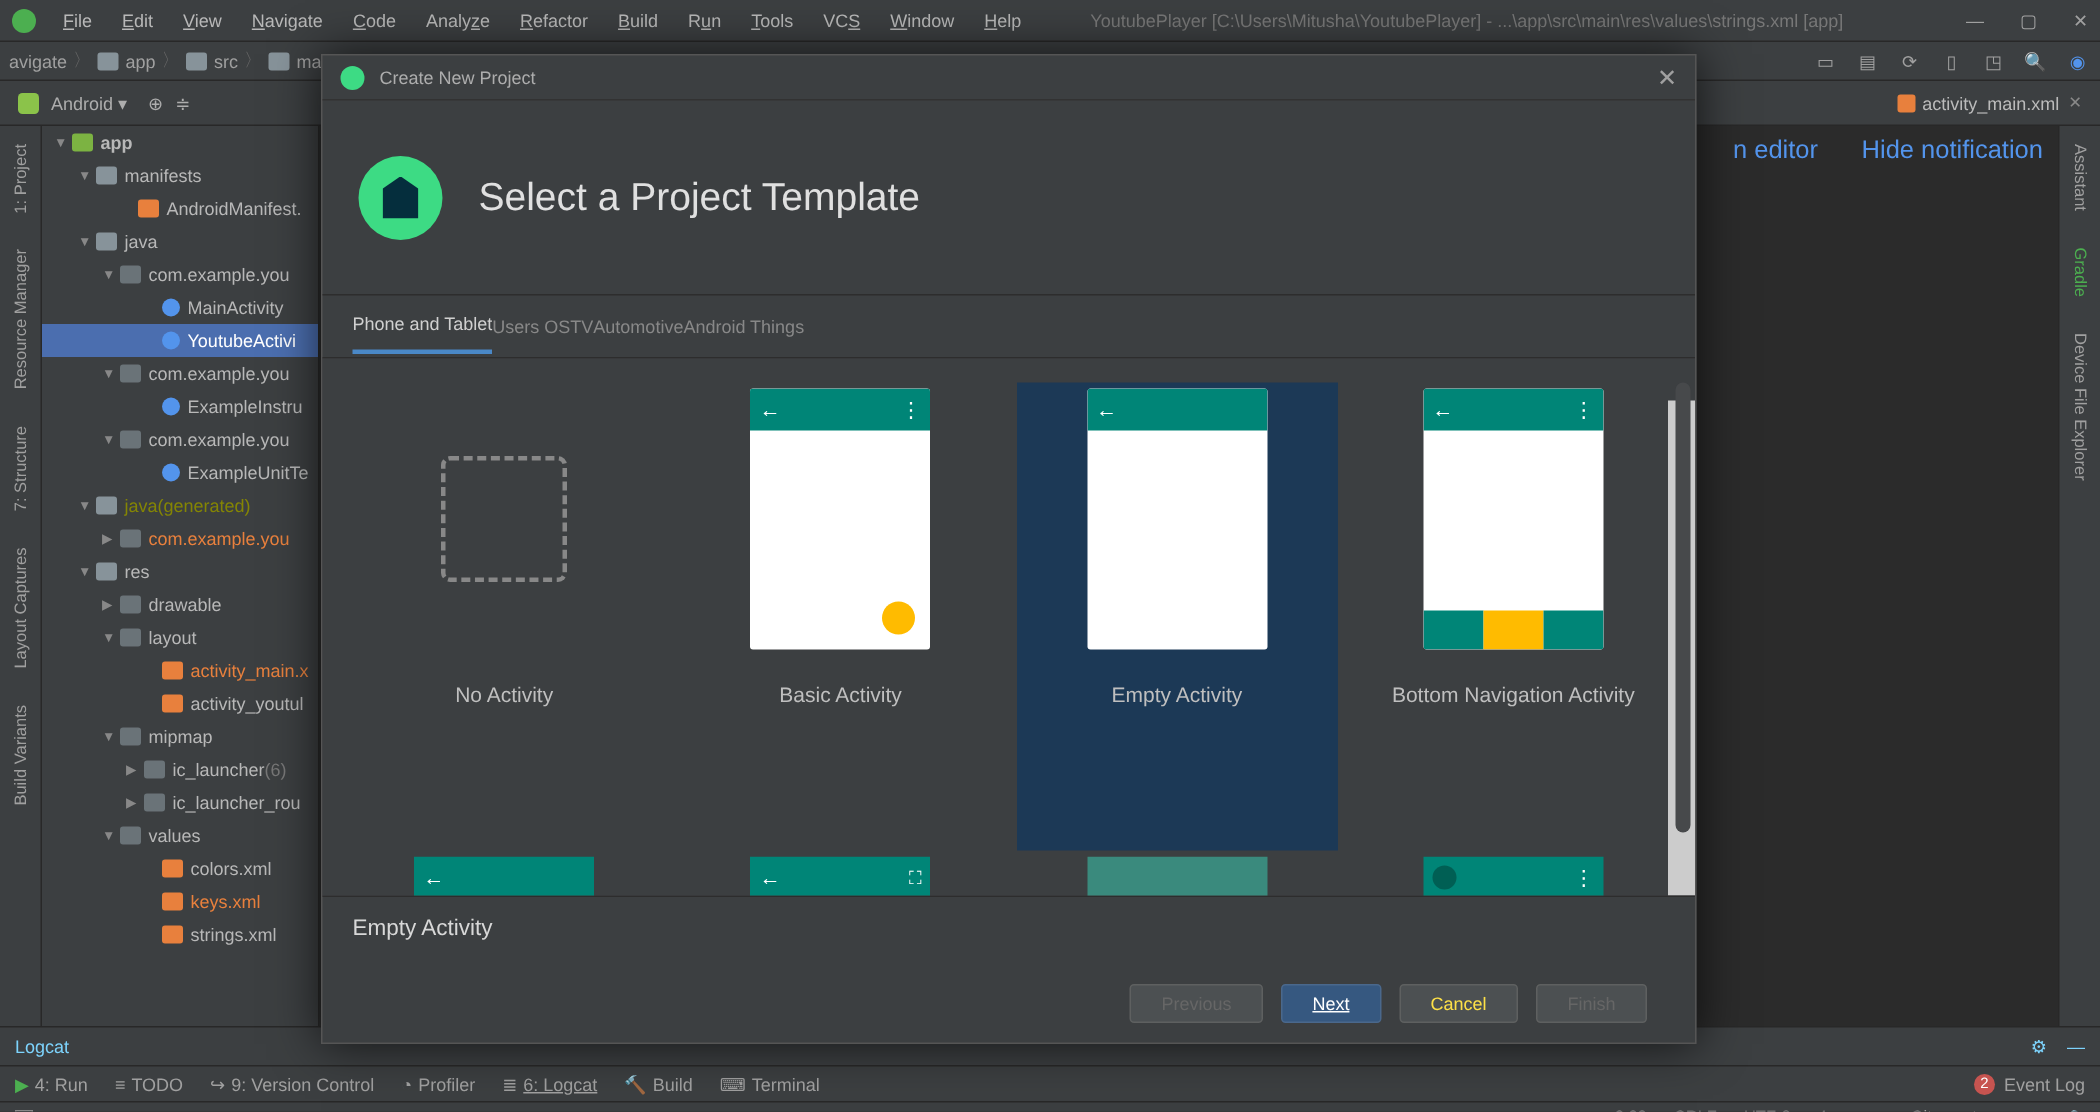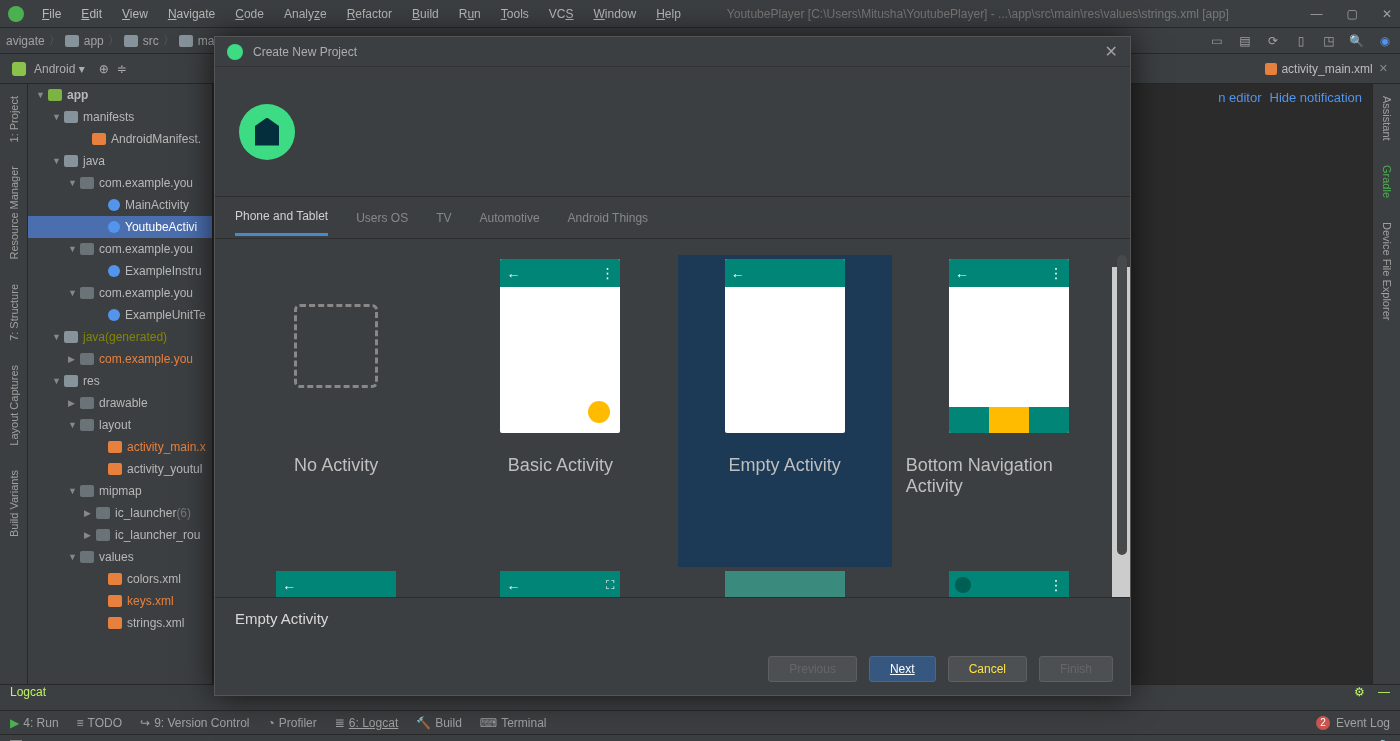--- a/index.html
+++ b/index.html
@@ -35,72 +35,72 @@
 .projtree .ficon { width:14px; height:12px; margin-right:5px; border-radius:2px;}
 .projtree .f-mod { background:#7cb342;}
 .projtree .f-fold { background:#87939a;}
 .projtree .f-folddark { background:#6a7378;}
 .projtree .f-pkg { background:#6a7378;}
 .projtree .f-java { background:#5394ec; border-radius:50%; width:12px; height:12px;}
 .projtree .f-xml { background:#e8803d;}
 .projtree .lbl.hl { color:#e8803d;}
 .projtree .lbl.gen { color:#848504;}
 .editor { flex:1; background:#2b2b2b; position:relative;}
-.editor .notif { position:absolute; right:10px; top:6px; display:flex; gap:8px; color:#5394ec; font-size:13px;}
+.editor .notif { position:absolute; right:10px; top:6px; display:flex; gap:29px; color:#5394ec; font-size:17px;}
 .editor .notif span { cursor:pointer;}
 .rightbars { width:28px; background:#3c3f41; border-left:1px solid #282828; display:flex; flex-direction:column; align-items:center;}
 .rightbars .vlabel { writing-mode:vertical-rl; color:#a0a0a0; margin:12px 0; font-size:11px; cursor:pointer; white-space:nowrap;}
-.logcat-row { height:26px; background:#3c3f41; border-top:1px solid #282828; display:flex; align-items:flex-start; padding:0 10px; justify-content:space-between; color:#bef264;}
+.logcat-row { height:26px; background:#3c3f41; border-top:1px solid #282828; display:flex; align-items:center; padding:0 10px; justify-content:space-between; color:#7dd3fc;}
 .logcat-row .gear { cursor:pointer;}
 .bottom-tabs { height:24px; background:#3c3f41; border-top:1px solid #282828; display:flex; align-items:center; gap:18px; padding:0 10px; color:#a0a0a0; font-size:12px;}
 .bottom-tabs .bt { display:flex; align-items:center; gap:4px; cursor:pointer;}
 .bottom-tabs .bt .play { color:#4caf50;}
 .bottom-tabs .right { margin-left:auto; display:flex; align-items:center; gap:6px;}
 .bottom-tabs .badge { background:#c75450; color:#fff; border-radius:50%; width:14px; height:14px; font-size:10px; display:flex; align-items:center; justify-content:center;}
 .status { height:22px; background:#3c3f41; border-top:1px solid #282828; display:flex; align-items:center; padding:0 10px; color:#a0a0a0; font-size:11px; gap:18px;}
 .status .sq { width:12px; height:12px; border:1px solid #888;}
 .status .right { margin-left:auto; display:flex; gap:18px;}
 .status .lock { color:#e8803d;}
 
 
 .dialog { position:absolute; left:214px; top:36px; width:917px; height:660px; background:#3c3f41; box-shadow:0 0 30px rgba(0,0,0,0.7); display:flex; flex-direction:column; border:1px solid #555;}
 .dialog .dtitle { height:30px; display:flex; align-items:center; padding:0 12px; border-bottom:1px solid #323232;}
 .dialog .dtitle .aslogo { width:16px; height:16px; background:#3ddb84; border-radius:50%; margin-right:10px;}
 .dialog .dtitle .x { margin-left:auto; color:#a0a0a0; cursor:pointer; font-size:16px;}
 .dialog .dheader { height:130px; display:flex; align-items:center; padding:0 24px; border-bottom:1px solid #2d2d2d;}
 .dialog .dheader .biglogo { width:56px; height:56px; background:#3ddb84; border-radius:50%; margin-right:24px; position:relative;}
 .dialog .dheader .biglogo::after { content:""; position:absolute; left:50%; top:50%; width:24px; height:28px; background:#052e3d; transform:translate(-50%,-50%); clip-path:polygon(50% 0,100% 30%,100% 100%,0 100%,0 30%);}
 .dialog .dheader h1 { color:#e0e0e0; font-weight:400; font-size:26px;}
-.dialog .dtabs { height:42px; display:flex; align-items:center; gap:28px; padding:0 20px; border-bottom:1px solid #2d2d2d;}
+.dialog .dtabs { height:42px; display:flex; align-items:center; padding:0 20px; border-bottom:1px solid #2d2d2d;}
 .dialog .dtabs .dtab { color:#888; cursor:pointer; padding:10px 0;}
 .dialog .dtabs .dtab.active { color:#d0d0d0; border-bottom:3px solid #4a88c7;}
 .dialog .templates { flex:1; padding:16px 14px 4px 14px; overflow:hidden; position:relative; background:#3c3f41;}
 .dialog .tgrid { display:grid; grid-template-columns:repeat(4,1fr); gap:10px; height:312px;}
 .dialog .tcard { display:flex; flex-direction:column; align-items:center; cursor:pointer; padding:4px;}
 .dialog .tcard.sel { background:#1c3956;}
 .dialog .tcard .preview { width:120px; height:174px; background:#fff; border-radius:2px; position:relative; overflow:hidden;}
 .dialog .tcard .preview.empty { background:transparent;}
-.dialog .tcard .tname { margin-top:22px; color:#bfbfbf; font-size:18px; text-align:left;}
+.dialog .tcard .tname { margin-top:22px; color:#bfbfbf; font-size:14px; text-align:right;}
 .dialog .tcard.sel .tname { margin-top:22px; }
 .preview .appbar { height:28px; background:#008577; display:flex; align-items:center; justify-content:space-between; padding:0 6px; color:#fff;}
 .preview .appbar .back { font-size:14px;}
 .preview .appbar .dots { font-size:14px;}
 .preview .fab { position:absolute; right:10px; bottom:10px; width:22px; height:22px; background:#ffbb00; border-radius:50%;}
 .preview .bottomnav { position:absolute; bottom:0; left:0; right:0; height:26px; display:flex;}
 .preview .bottomnav div { flex:1; background:#008577;}
 .preview .bottomnav div.mid { background:#ffbb00;}
 .preview.noact { display:flex; align-items:center; justify-content:center;}
 .preview.noact .dashed { width:84px; height:84px; border:3px dashed #888; border-radius:6px;}
 .dialog .tgrid2 { display:grid; grid-template-columns:repeat(4,1fr); gap:10px; margin-top:4px; height:44px; overflow:hidden;}
 .dialog .tgrid2 .preview { width:120px; height:174px; margin:0 auto;}
 .dialog .tscroll { position:absolute; right:3px; top:16px; width:10px; height:300px; background:#47494b; border-radius:5px;}
 .dialog .desc { padding:12px 20px 8px 20px; border-top:1px solid #2d2d2d;}
 .dialog .desc .dtl { color:#d8d8d8; font-size:15px; font-weight:500; margin-bottom:8px;}
 .dialog .desc .dsub { color:#9a9a9a; font-size:12px;}
-.dialog .btns { height:52px; display:flex; align-items:center; justify-content:flex-end; gap:12px; padding:0 17px;}
+.dialog .btns { height:52px; display:flex; align-items:center; justify-content:flex-end; gap:12px; padding:0 32px;}
 .dialog .btn { padding:5px 20px; background:#4c5052; color:#fde047; border:1px solid #5e6060; border-radius:3px; cursor:pointer; font-size:12px;}
 .dialog .btn.primary { background:#365880; color:#fff; border-color:#4a688c;}
 .dialog .btn.disabled { color:#666;}
 </style>
 </head>
 <body>
 
 <div class="titlebar">
   <div class="logo"></div>
   <div class="menu">
@@ -374,20 +374,21 @@
 </div>
 
 <div class="dialog">
   <div class="dtitle">
     <span class="aslogo"></span>
     <span>Create New Project</span>
     <span class="x">✕</span>
   </div>
   <div class="dheader">
     <div class="biglogo"></div>
+    <h1>Select a Project Template</h1>
   </div>
   <div class="dtabs">
     <div class="dtab active">Phone and Tablet</div>
     <div class="dtab">Users OS</div>
     <div class="dtab">TV</div>
     <div class="dtab">Automotive</div>
     <div class="dtab">Android Things</div>
   </div>
   <div class="templates">
     <div class="tgrid">

